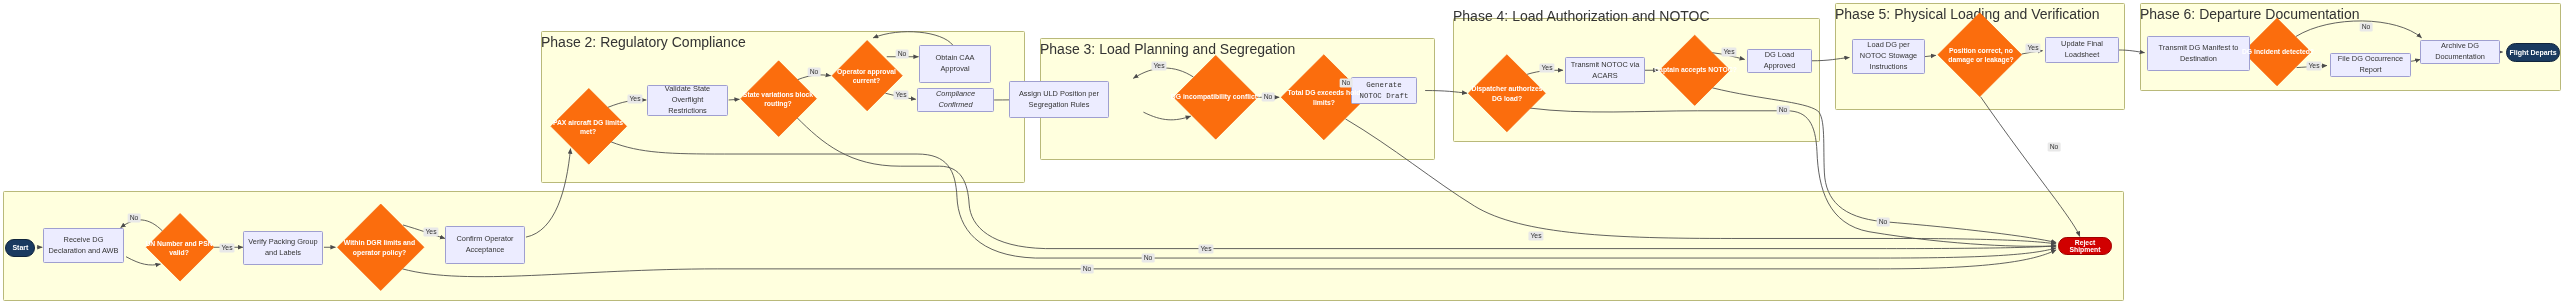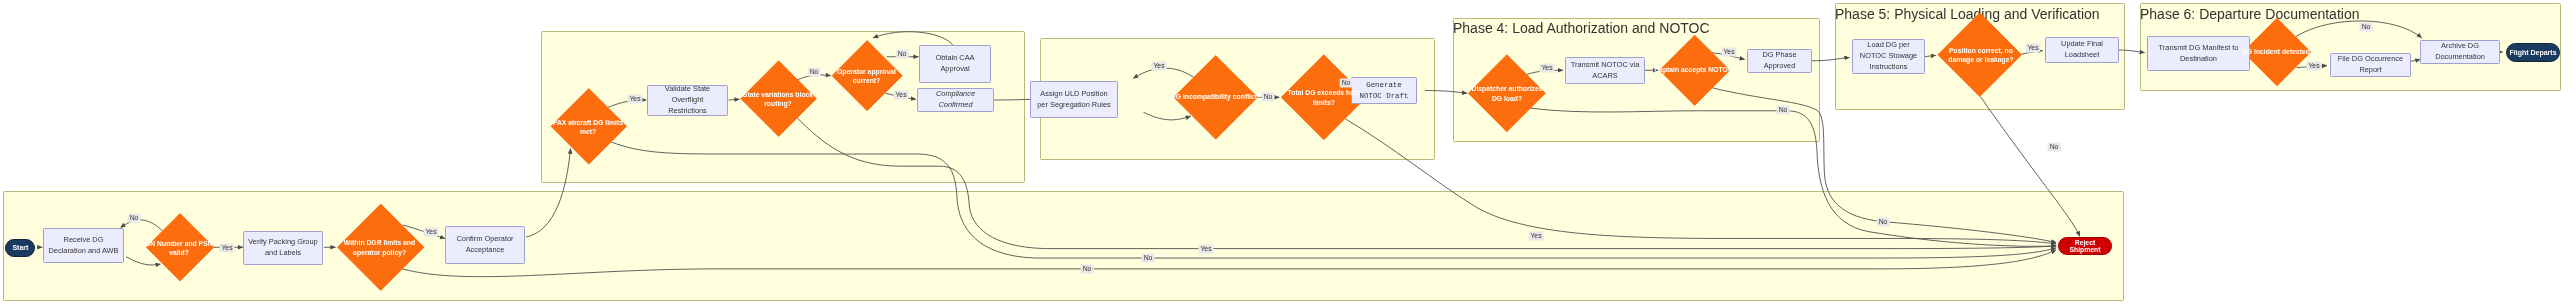--- a/index.html
+++ b/index.html
@@ -13,23 +13,25 @@
   .node.reject{background:#d10000;border:1px solid #9e0000;border-radius:8.8px;color:#ffffff;font-size:6.8px;font-weight:bold;}
   .decision-label{position:absolute;display:flex;align-items:center;justify-content:center;text-align:center;color:#ffffff;font-weight:bold;font-size:6.8px;line-height:1.35;z-index:4;pointer-events:none;}
   .edge-label{position:absolute;transform:translate(-50%,-50%);background:#e8e8e8;color:#333;font-size:6.8px;line-height:8.8px;padding:0 2px;border-radius:1.4px;z-index:5;}
 </style>
 </head>
 <body>
 
 <div id="canvas" style="width: 2576px; height: 304px;">
     <div class="phase" style="left: 3.4px; top: 191px; width: 2121px; height: 110px;"></div>
     <div class="phase" style="left: 541px; top: 31px; width: 484px; height: 152px;"></div>
+    <div class="phase-title" style="left: 541px; top: 34px; width: 484px;">Phase 2: Regulatory Compliance</div>
     <div class="phase" style="left: 1040px; top: 38px; width: 395px; height: 122px;"></div>
+    <div class="phase-title" style="left: 1040px; top: 41px; width: 395px;">Phase 3: Load Planning and Segregation</div>
     <div class="phase" style="left: 1453px; top: 17.6px; width: 367px; height: 124px;"></div>
-    <div class="phase-title" style="left: 1453px; top: 20px; width: 351px;">Phase 4: Load Authorization and NOTOC</div>
+    <div class="phase-title" style="left: 1453px; top: 8px; width: 351px;">Phase 4: Load Authorization and NOTOC</div>
     <div class="phase" style="left: 1835px; top: 3.4px; width: 290px; height: 107px;"></div>
     <div class="phase-title" style="left: 1835px; top: 6px; width: 290px;">Phase 5: Physical Loading and Verification</div>
     <div class="phase" style="left: 2140px; top: 3.4px; width: 421px; height: 88px;"></div>
     <div class="phase-title" style="left: 2140px; top: 6px; width: 421px;">Phase 6: Departure Documentation</div>
     <svg width="2576" height="304" id="edge-svg" viewBox="0 0 3808 450">
       <defs>
         <marker id="arrow" markerWidth="9" markerHeight="8" refX="7.5" refY="3.5" orient="auto" markerUnits="userSpaceOnUse">
           <path d="M0,0 L8,3.5 L0,7 Z" fill="#4b4b4b"></path>
         </marker>
       </defs>
@@ -111,28 +113,28 @@
     <div class="node process" style="left: 243px; top: 231px; width: 80px; height: 34px;">Verify Packing Group and Labels</div>
     <div class="decision-label" style="left: 330px; top: 204px; width: 99px; height: 87px;">Within DGR limits and operator policy?</div>
     <div class="node process" style="left: 445px; top: 226px; width: 80px; height: 38px;">Confirm Operator Acceptance</div>
     <div class="node reject" style="left: 2058px; top: 237px; width: 54px; height: 18px;">Reject Shipment</div>
     <div class="decision-label" style="left: 544px; top: 89px; width: 88px; height: 76px;">PAX aircraft DG limits met?</div>
     <div class="node process" style="left: 647px; top: 85px; width: 81px; height: 31px;">Validate State Overflight Restrictions</div>
     <div class="decision-label" style="left: 734px; top: 61px; width: 88px; height: 76px;">State variations block routing?</div>
     <div class="decision-label" style="left: 825px; top: 41px; width: 83px; height: 70px;">Operator approval current?</div>
     <div class="node process" style="left: 919px; top: 45px; width: 72px; height: 38px;">Obtain CAA Approval</div>
     <div class="node process" style="left: 917px; top: 88px; width: 77px; height: 24px; font-style: italic;">Compliance Confirmed</div>
-    <div class="node process" style="left: 1030px; top: 81px; width: 88px; height: 37px; text-align: center;">Assign ULD Position per Segregation Rules</div>
+    <div class="node process" style="left: 1009px; top: 81px; width: 100px; height: 37px; text-align: center;">Assign ULD Position per Segregation Rules</div>
     <div class="decision-label" style="left: 1168px; top: 55px; width: 96px; height: 84px;">DG incompatibility conflict?</div>
     <div class="decision-label" style="left: 1287px; top: 55px; width: 74px; height: 85px;">Total DG exceeds hold limits?</div>
     <div class="node process" style="left: 1351px; top: 77px; width: 66px; height: 27px; font-family: Liberation Mono, monospace;">Generate NOTOC Draft</div>
     <div class="decision-label" style="left: 1469px; top: 55px; width: 76px; height: 77px;">Dispatcher authorizes DG load?</div>
     <div class="node process" style="left: 1565px; top: 57px; width: 80px; height: 27px;">Transmit NOTOC via ACARS</div>
     <div class="decision-label" style="left: 1654px; top: 35px; width: 83px; height: 70px;">Captain accepts NOTOC?</div>
-    <div class="node process" style="left: 1747px; top: 49px; width: 65px; height: 24px;">DG Phase Approved</div>
+    <div class="node process" style="left: 1747px; top: 49px; width: 65px; height: 24px;">DG Load Approved</div>
     <div class="node process" style="left: 1852px; top: 39px; width: 73px; height: 35px;">Load DG per NOTOC Stowage Instructions</div>
     <div class="decision-label" style="left: 1941px; top: 13px; width: 80px; height: 84px;">Position correct, no damage or leakage?</div>
     <div class="node process" style="left: 2045px; top: 37px; width: 74px; height: 26px;">Update Final Loadsheet</div>
     <div class="node process" style="left: 2147px; top: 36px; width: 103px; height: 35px;">Transmit DG Manifest to Destination</div>
     <div class="decision-label" style="left: 2238px; top: 18px; width: 80px; height: 68px;">DG incident detected?</div>
     <div class="node process" style="left: 2330px; top: 53px; width: 81px; height: 24px;">File DG Occurrence Report</div>
     <div class="node process" style="left: 2420px; top: 40px; width: 80px; height: 24px;">Archive DG Documentation</div>
     <div class="node terminal" style="left: 2506px; top: 43px; width: 54px; height: 19px;">Flight Departs</div>
   </div>
 

